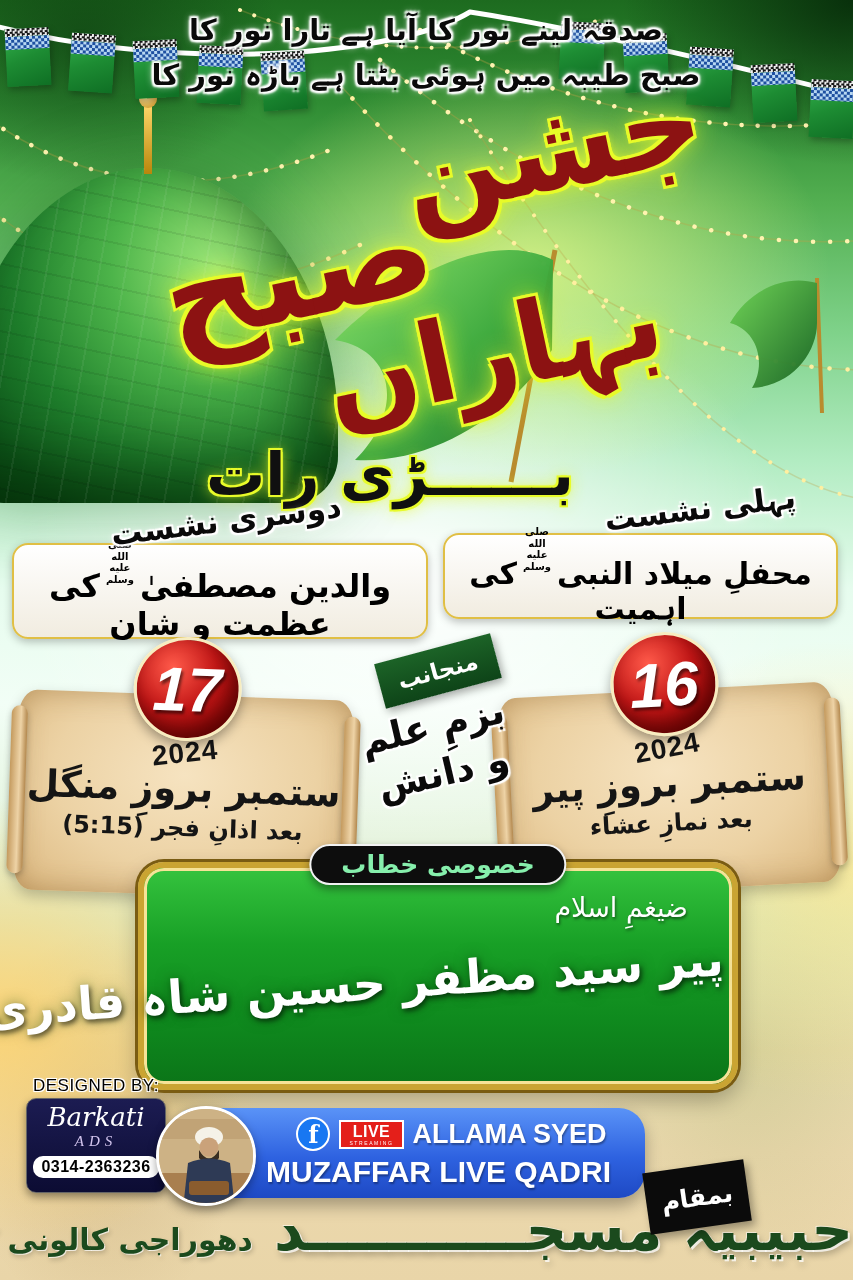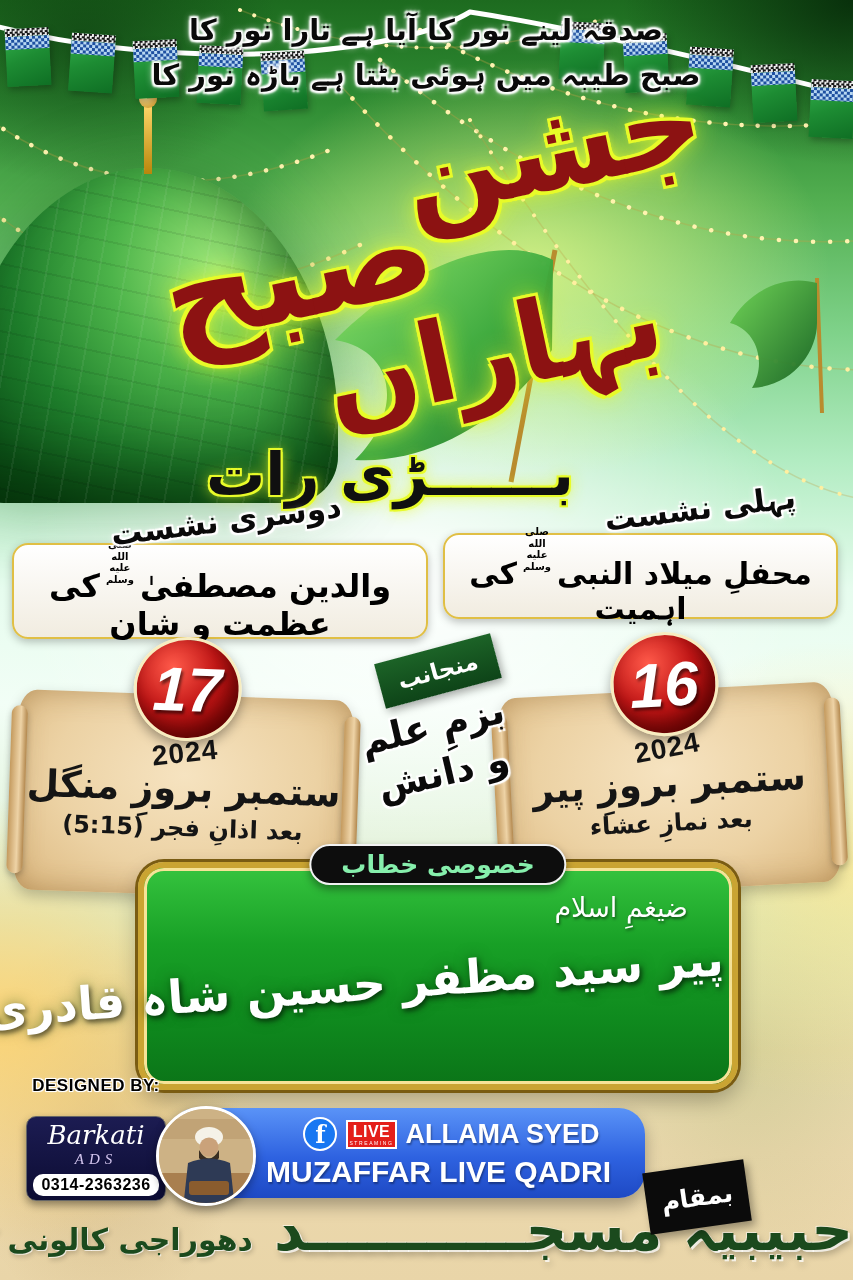--- a/index.html
+++ b/index.html
@@ -121,43 +121,43 @@
     background:#0d0d0d; color:#86efac; font-size:25px; font-weight:bold; padding:4px 30px;
     border-radius:26px; border:2px solid #f2f2f2; box-shadow:0 4px 8px rgba(0,0,0,.4);}
   .banner-title{position:absolute; top:24px; right:44px; color:#fff; font-size:27px; font-weight:normal;
     text-shadow:1px 2px 3px rgba(0,0,0,.5); white-space:nowrap;}
   .banner-name{position:absolute; top:84px; left:8px; right:8px; text-align:center; color:#fff;
     font-size:46px; font-weight:bold; transform:rotate(-4deg); white-space:nowrap;
     text-shadow:2px 3px 5px rgba(0,0,0,.55), 0 0 14px rgba(0,60,0,.5);}
 
   
   .designer{position:absolute; left:26px; top:1076px; width:140px; z-index:5; text-align:center;}
-  .designer-label{font-size:17px; font-weight:bold; color:#000; letter-spacing:.5px;
+  .designer-label{font-size:17px; font-weight:normal; color:#000; letter-spacing:.5px;
     text-shadow:0 0 3px #fff,1px 1px 0 #fff,-1px -1px 0 #fff,1px -1px 0 #fff,-1px 1px 0 #fff;}
-  .designer-card{margin-top:20px; background:linear-gradient(180deg,#1c1c52,#0c0c33); border-radius:10px;
-    border:1px solid #666; padding:4px 6px 4px; box-shadow:0 4px 8px rgba(0,0,0,.4);}
+  .designer-card{margin-top:2px; background:linear-gradient(180deg,#1c1c52,#0c0c33); border-radius:10px;
+    border:1px solid #666; padding:4px 6px 14px; box-shadow:0 4px 8px rgba(0,0,0,.4);}
   .designer-name{font-family:"DejaVu Serif", serif; font-style:italic; color:#fff; font-size:26px; line-height:1.1;}
   .designer-sub{font-family:Liberation Serif, serif; font-style:italic; color:#d4c6ef; font-size:15px;
     letter-spacing:5px; margin-top:1px;}
   .designer-phone{margin-top:6px; background:#fff; border-radius:10px; font-size:16px; font-weight:bold;
     color:#000; padding:2px 0; letter-spacing:.5px;}
 
   
   .live-bar{position:absolute; left:170px; top:1108px; width:475px; height:90px; z-index:5;
     border-radius:26px; background:linear-gradient(180deg,#5a93f7 0%,#2e62e0 55%,#1e49c4 100%);
     box-shadow:0 8px 16px rgba(0,0,0,.3);}
   .scholar-photo{position:absolute; left:-14px; top:-2px; width:100px; height:100px; border-radius:50%;
     border:3px solid #fff; overflow:hidden; z-index:2; background:#cdb285; box-shadow:0 4px 10px rgba(0,0,0,.35);}
   .live-row{position:absolute; left:100px; right:12px; top:9px; display:flex; align-items:center;
     justify-content:center; gap:9px;}
   .fb-icon{width:34px; height:34px; border-radius:50%; background:#1877f2; border:2.5px solid #fff;
     color:#fff; font-weight:bold; font-size:24px; display:flex; align-items:center; justify-content:center;
     font-family:"DejaVu Serif", serif; flex:0 0 auto;}
   .live-badge{background:#e41f1a; border:2px solid #fff; color:#fff; text-align:center; line-height:1;
-    padding:2px 1px 1px; flex:0 0 auto;}
+    padding:2px 8px 1px; flex:0 0 auto;}
   .live-word{display:block; font-size:16px; font-weight:bold; letter-spacing:.5px;}
   .streaming-word{display:block; font-size:5px; letter-spacing:1.6px; margin-top:1px;}
   .live-line1{color:#fff; font-size:27px; font-weight:bold; white-space:nowrap;
     text-shadow:1px 2px 2px rgba(0,0,0,.35);}
   .live-line2{position:absolute; left:70px; right:8px; top:47px; text-align:center; color:#fff;
     font-size:30px; font-weight:bold; white-space:nowrap; text-shadow:1px 2px 2px rgba(0,0,0,.35);}
 
   
   .venue-badge{position:absolute; left:646px; top:1166px; width:102px; height:62px; z-index:6;
     background:#0b0b0b; transform:rotate(-8deg); display:flex; align-items:center; justify-content:center;

